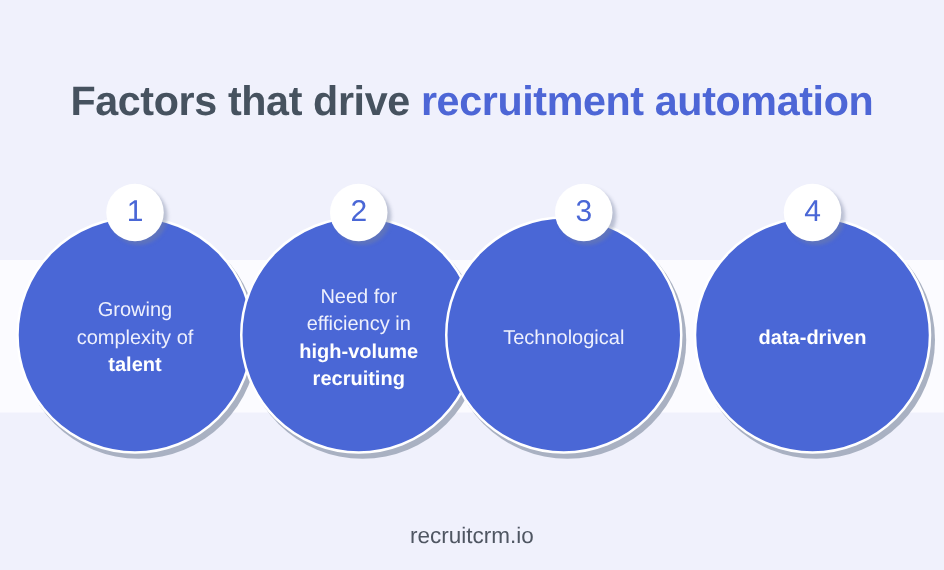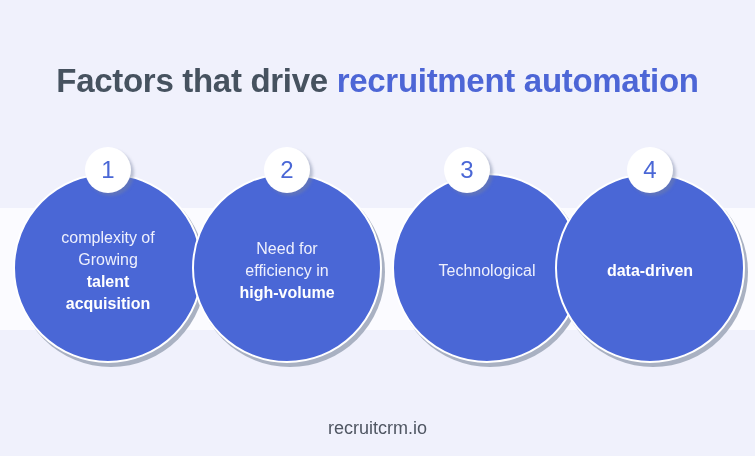--- a/index.html
+++ b/index.html
@@ -113,42 +113,42 @@
   <span>Factors that drive</span>
   <span class="accent">recruitment automation</span>
 </div>
 
 <div class="band"></div>
 
 <div class="factor" style="left:13px; top:173px; z-index:1;">
   <div class="circle-shadow"></div>
   <div class="circle">
     <div class="text">
+      <span class="light">Growing</span>
       <span class="light">complexity of</span>
-      <span class="light">Growing</span>
       <span class="bold">talent</span>
-      <span class="bold">acquisition</span>
     </div>
   </div>
 </div>
 <div class="badge" style="left:85px; top:147px;">1</div>
 
 <div class="factor" style="left:192px; top:173px; z-index:2;">
   <div class="circle-shadow"></div>
   <div class="circle">
     <div class="text">
       <span class="light">Need for</span>
       <span class="light">efficiency in</span>
       <span class="bold">high-volume</span>
+      <span class="bold">recruiting</span>
     </div>
   </div>
 </div>
 <div class="badge" style="left:264px; top:147px;">2</div>
 
-<div class="factor" style="left:392px; top:173px; z-index:3;">
+<div class="factor" style="left:356px; top:173px; z-index:3;">
   <div class="circle-shadow"></div>
   <div class="circle">
     <div class="text">
       <span class="light">Technological</span>
     </div>
   </div>
 </div>
 <div class="badge" style="left:444px; top:147px;">3</div>
 
 <div class="factor" style="left:555px; top:173px; z-index:4;">

